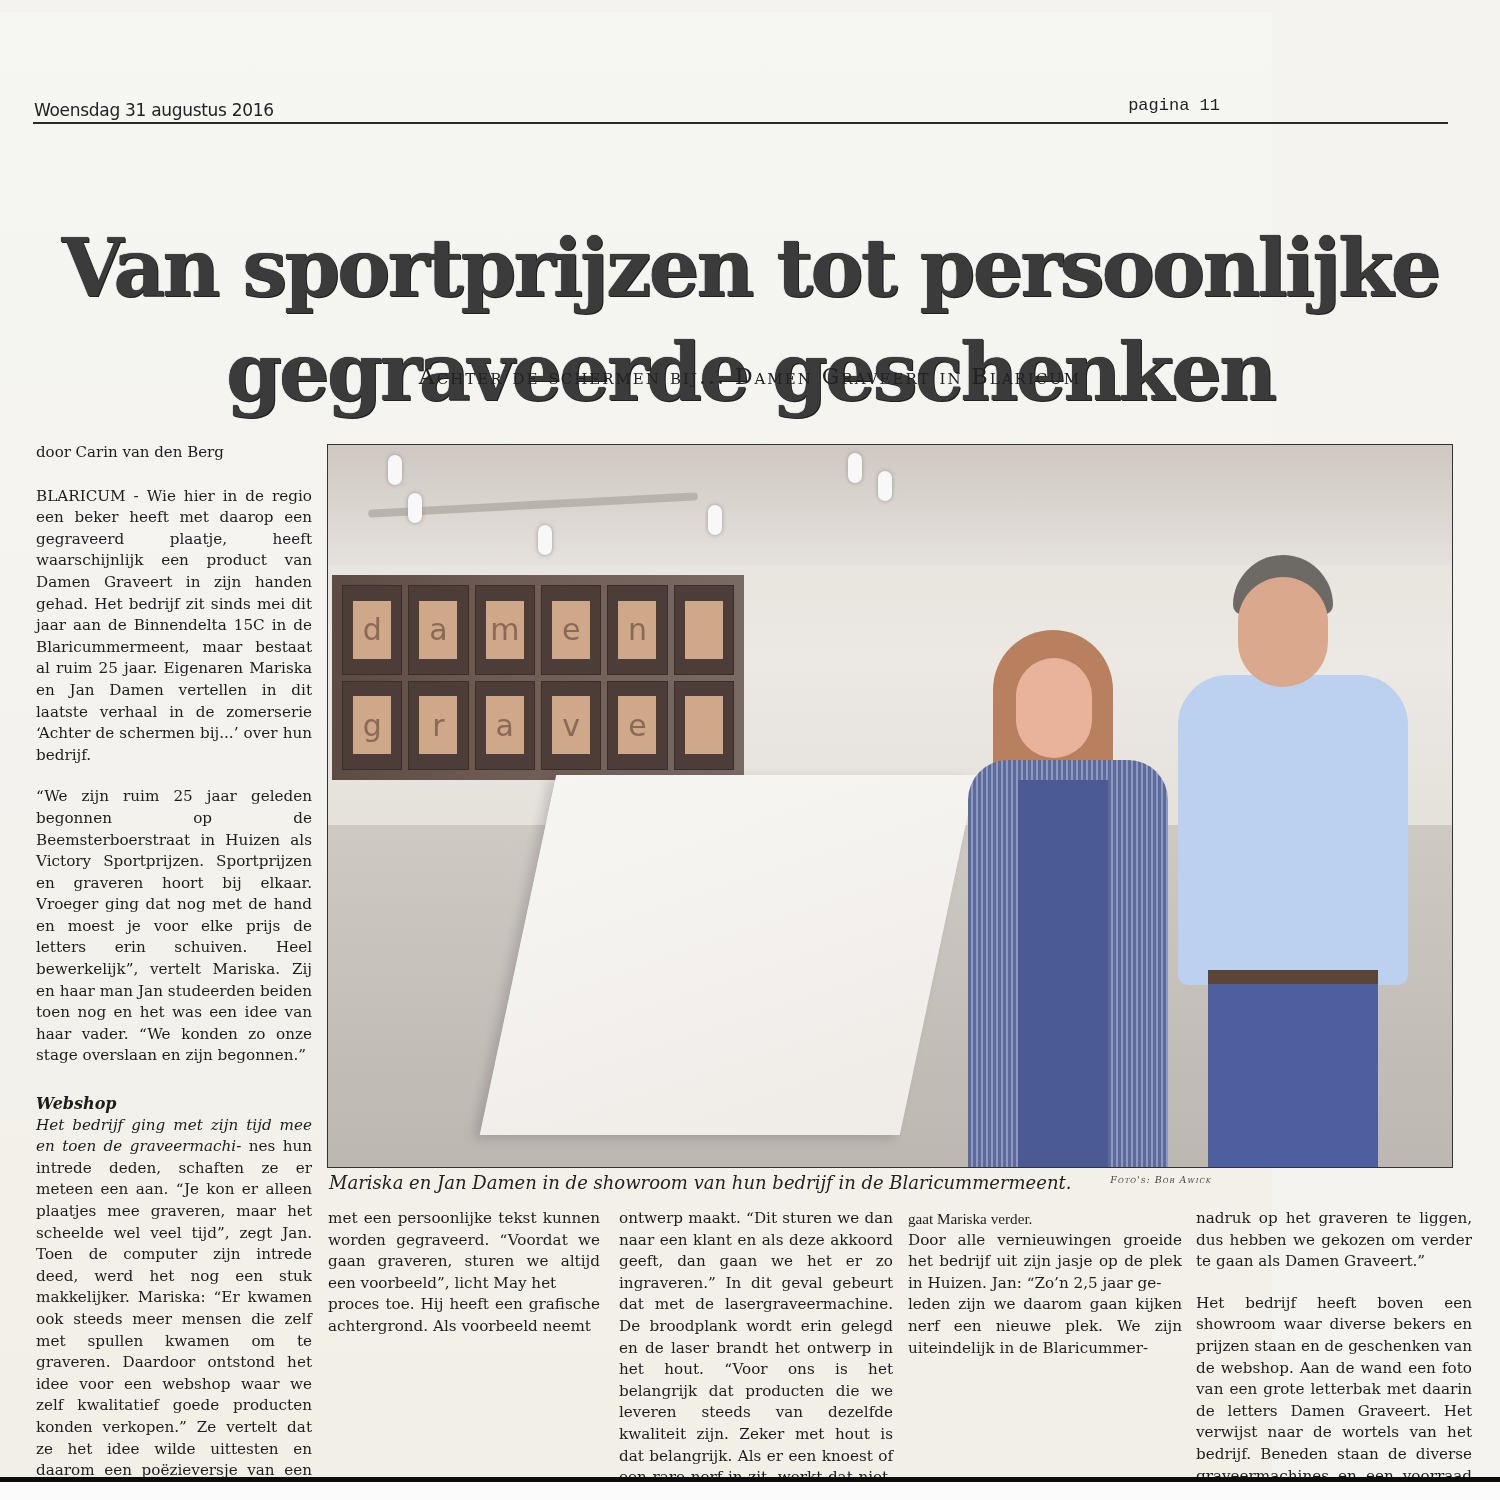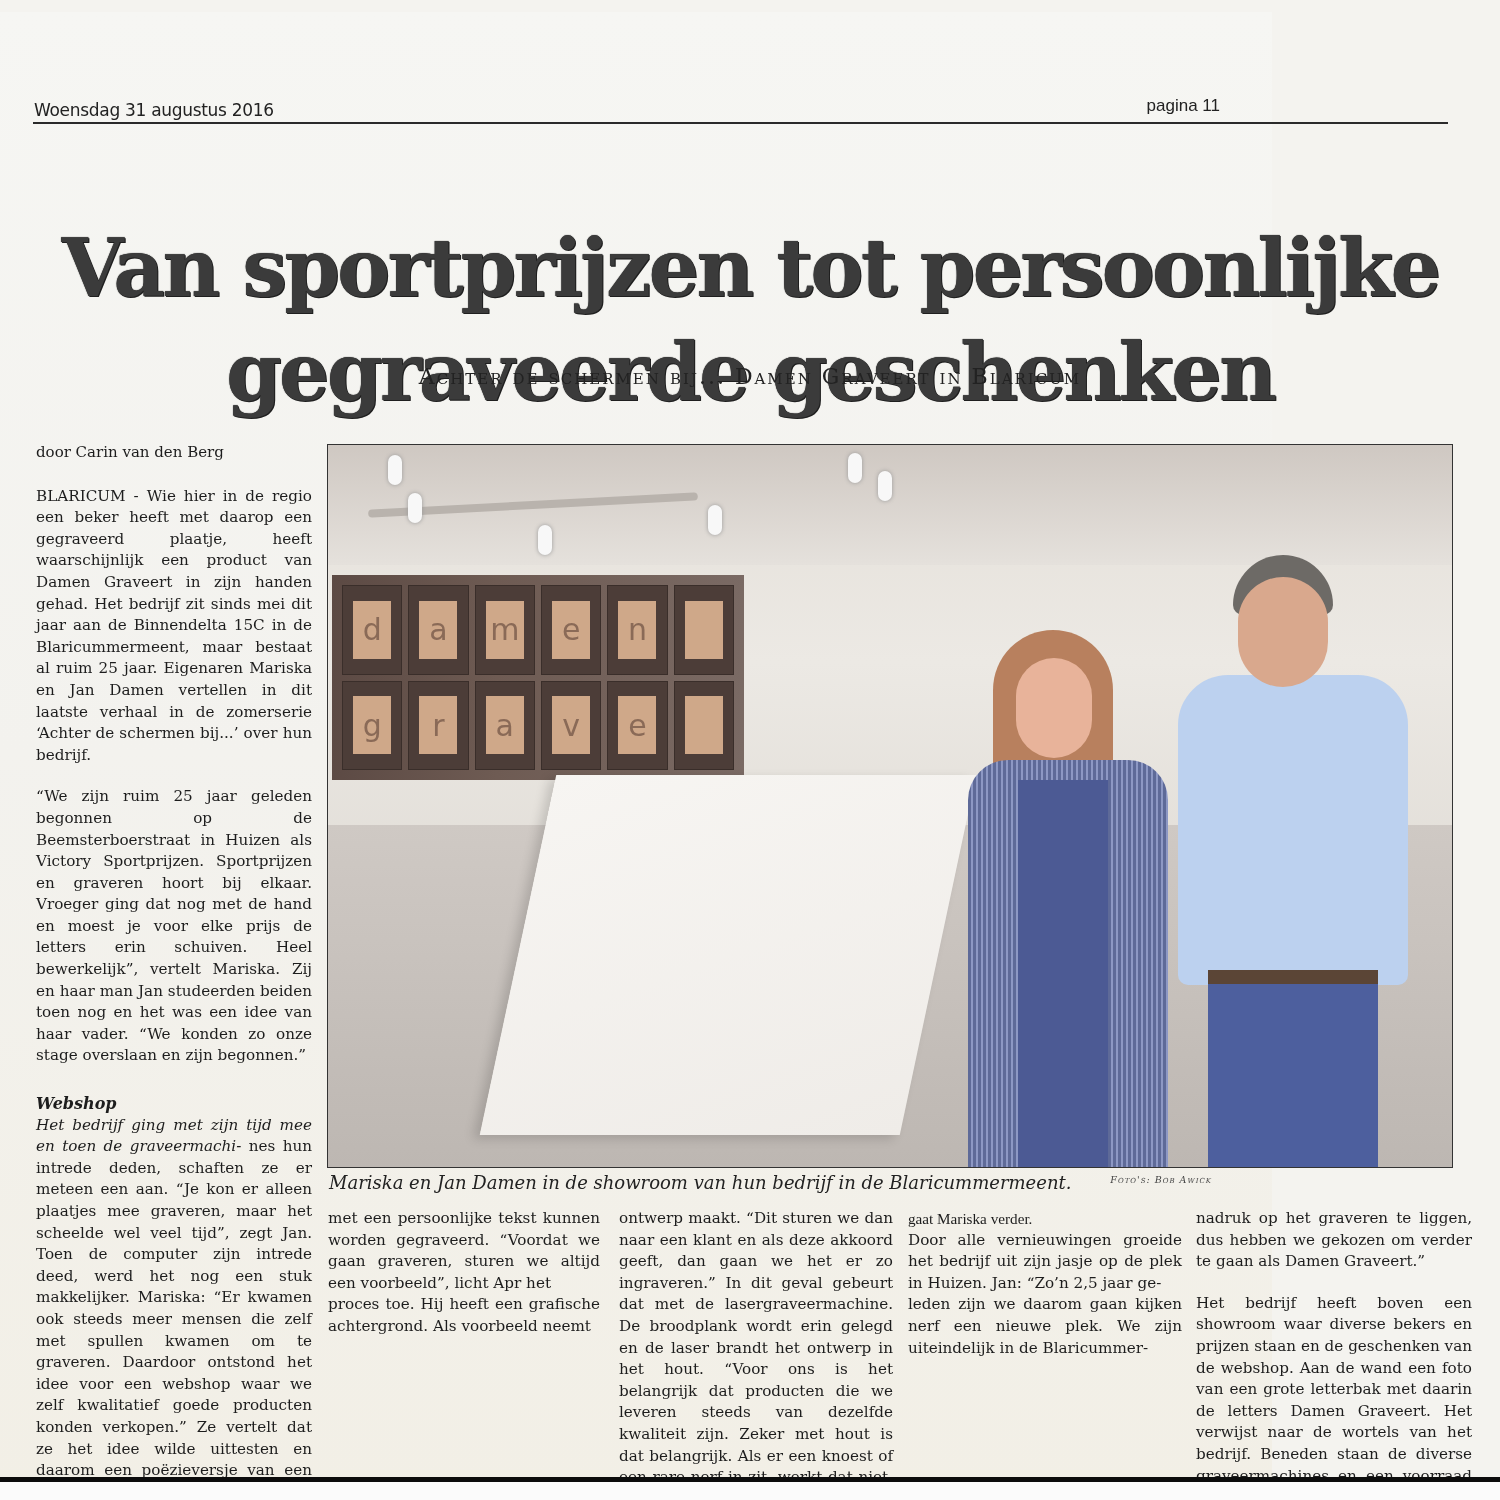--- a/index.html
+++ b/index.html
@@ -11,21 +11,21 @@
   }
   .paper {
     position: absolute; left: 0; top: 12px; width: 1272px; height: 1478px;
     background: linear-gradient(180deg, #f6f6f3 0%, #f3f2ee 50%, #f2efe6 100%);
   }
   .dateline {
     position: absolute; left: 34px; top: 88px; font-family: "DejaVu Sans", sans-serif;
     font-size: 17px; color: #222; letter-spacing: -0.3px;
   }
   .pagenum {
-    position: absolute; right: 52px; top: 84px; font-family: Liberation Sans, sans-serif;
+    position: absolute; right: 52px; top: 84px; font-family: Liberation Mono, monospace;
     font-size: 17px; color: #222;
   }
   .rule {
     position: absolute; left: 33px; top: 110px; width: 1415px; height: 2px; background: #2a2a2a;
   }
   .headline {
     position: absolute; left: 0; top: 150px; width: 1500px; text-align: center;
     font-family: "DejaVu Serif", serif; font-weight: bold; font-size: 80px; line-height: 104px;
     color: #3b3b3b; letter-spacing: -3px;
     text-shadow: 0 0 1px #111, 1px 1px 0 #222;
@@ -184,21 +184,21 @@
       <div class="hair"></div>
       <div class="body"></div>
       <div class="dress"></div>
       <div class="face"></div>
     </div>
   </div>
   <div class="caption">Mariska en Jan Damen in de showroom van hun bedrijf in de Blaricummermeent.</div>
   <div class="credit">Foto's: Bob Awick</div>
 
   <div class="col" style="left:328px; top:1196px; width:272px;">
-    <p style="margin:0;">met een persoonlijke tekst kunnen worden gegraveerd. “Voordat we gaan graveren, sturen we altijd een voorbeeld”, licht Apr het</p>
+    <p style="margin:0;">met een persoonlijke tekst kunnen worden gegraveerd. “Voordat we gaan graveren, sturen we altijd een voorbeeld”, licht May het</p>
     <p style="margin:0;">proces toe. Hij heeft een grafische achtergrond. Als voorbeeld neemt</p>
   </div>
 
   <div class="col" style="left:619px; top:1196px; width:274px;">
     <p style="margin:0;">ontwerp maakt. “Dit sturen we dan naar een klant en als deze akkoord geeft, dan gaan we het er zo ingraveren.” In dit geval gebeurt dat met de lasergraveermachine. De broodplank wordt erin gelegd en de laser brandt het ontwerp in het hout. “Voor ons is het belangrijk dat producten die we leveren steeds van dezelfde kwaliteit zijn. Zeker met hout is dat belangrijk. Als er een knoest of een rare nerf in zit, werkt dat niet. Ook bij grotere opdrachten zoek ik dan vaak</p>
   </div>
 
   <div class="col" style="left:908px; top:1196px; width:274px;">
     <p style="margin:0;font-family:Liberation Serif, serif;">gaat Mariska verder.</p>
     <p style="margin:0;">Door alle vernieuwingen groeide het bedrijf uit zijn jasje op de plek in Huizen. Jan: “Zo’n 2,5 jaar ge-</p>

